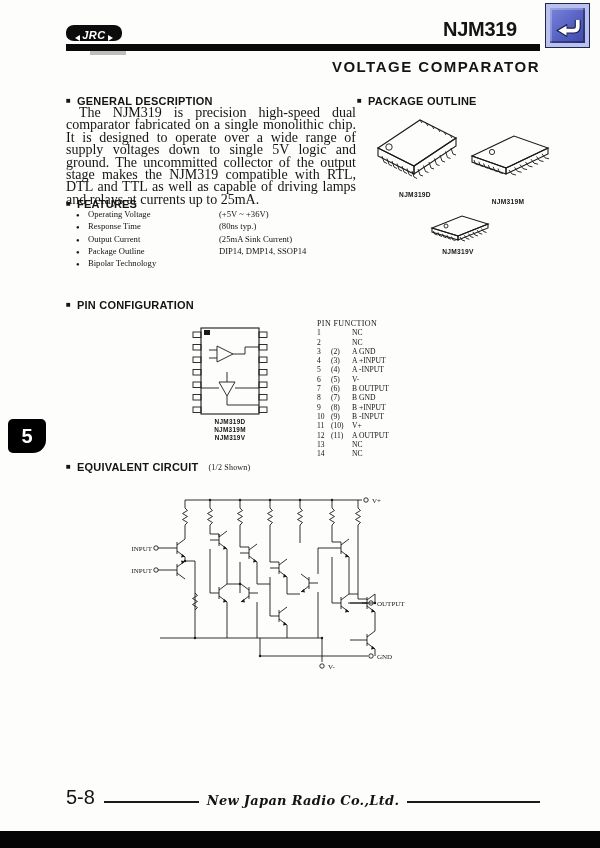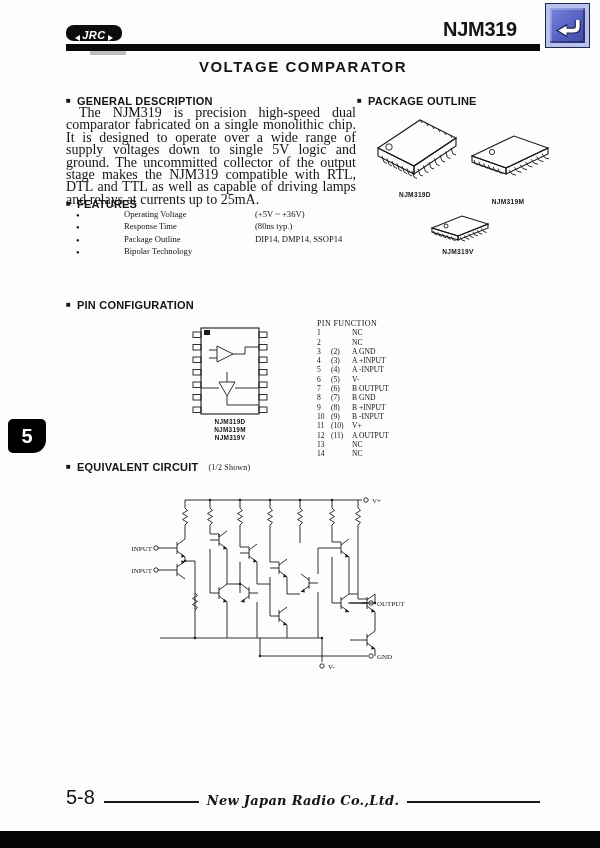--- a/index.html
+++ b/index.html
@@ -12,21 +12,21 @@
             display:flex;align-items:flex-end;justify-content:center;gap:2px;}
   .jrc-logo .txt{color:#fff;font-family:"Liberation Sans",sans-serif;font-weight:bold;
                  font-style:italic;font-size:11px;letter-spacing:.5px;line-height:1;}
   .tri{width:0;height:0;border-top:3px solid transparent;border-bottom:3px solid transparent;}
   .tri-l{border-right:5px solid #fff;}
   .tri-r{border-left:5px solid #fff;}
   .part-number{left:420px;top:18px;width:120px;text-align:center;
                font-family:"Liberation Sans",sans-serif;font-weight:900;font-size:20px;letter-spacing:-.3px;}
   .header-bar{left:66px;top:44px;width:474px;height:7px;background:#0a0a0a;}
   .header-smudge{left:90px;top:51px;width:36px;height:4px;background:#8a8a8a;opacity:.55;}
-  .doc-title{left:66px;top:58px;width:474px;text-align:center;font-family:"Liberation Sans",sans-serif;
+  .doc-title{left:66px;top:58px;width:474px;text-align:right;font-family:"Liberation Sans",sans-serif;
              font-weight:bold;font-size:15px;letter-spacing:1.5px;}
 
   
   .nav-btn{left:545px;top:3px;width:45px;height:45px;background:#b9c1ee;border:1px solid #20254a;
            box-sizing:border-box;padding:4px;cursor:pointer;}
   .nav-btn-inner{width:100%;height:100%;background:linear-gradient(135deg,#7b85d9 0%,#5560c4 55%,#3f49a8 100%);
                  display:flex;align-items:center;justify-content:center;
                  box-shadow:inset -2px -2px 0 rgba(0,0,0,.35), inset 2px 2px 0 rgba(255,255,255,.25);}
 
   
@@ -34,21 +34,21 @@
             font-weight:bold;font-size:11px;letter-spacing:.2px;white-space:nowrap;}
   .sec-head .bullet{font-size:8px;line-height:1;}
   .sec-note{font-family:"Liberation Serif",serif;font-weight:normal;font-size:8px;margin-left:4px;}
 
   .desc-body{left:66px;top:107px;width:290px;font-size:14px;line-height:12.4px;
              text-align:justify;text-indent:13px;}
 
   
   .f-row{display:flex;align-items:baseline;font-size:8.6px;line-height:11.3px;}
   .f-bullet{width:12px;font-size:6px;}
-  .f-label{width:131px;margin-left:36px;}
+  .f-label{width:131px;}
   .f-value{flex:1;}
 
   
   .pin-table{left:277px;top:319px;width:110px;font-size:7.6px;line-height:9.3px;margin-left:40px;}
   .pin-title{font-size:8px;letter-spacing:.4px;}
   .p-no{display:inline-block;width:14px;}
   .p-alt{display:inline-block;width:21px;}
 
   .chip-labels{left:193px;top:418px;width:74px;text-align:center;
                font-family:"Liberation Sans",sans-serif;font-weight:bold;font-size:6.4px;line-height:8px;letter-spacing:.3px;}
@@ -154,20 +154,25 @@
   <div class="abs" style="left:76px;top:209px;width:280px;">
     <div class="f-row">
       <span class="f-bullet">●</span>
       <span class="f-label">Operating Voltage</span>
       <span class="f-value">(+5V ~ +36V)</span>
     </div>
     <div class="f-row">
       <span class="f-bullet">●</span>
       <span class="f-label">Response Time</span>
       <span class="f-value">(80ns typ.)</span>
+    </div>
+    <div class="f-row">
+      <span class="f-bullet">●</span>
+      <span class="f-label">Output Current</span>
+      <span class="f-value">(25mA Sink Current)</span>
     </div>
     <div class="f-row">
       <span class="f-bullet">●</span>
       <span class="f-label">Package Outline</span>
       <span class="f-value">DIP14, DMP14, SSOP14</span>
     </div>
     <div class="f-row">
       <span class="f-bullet">●</span>
       <span class="f-label">Bipolar Technology</span>
       <span class="f-value"></span>

